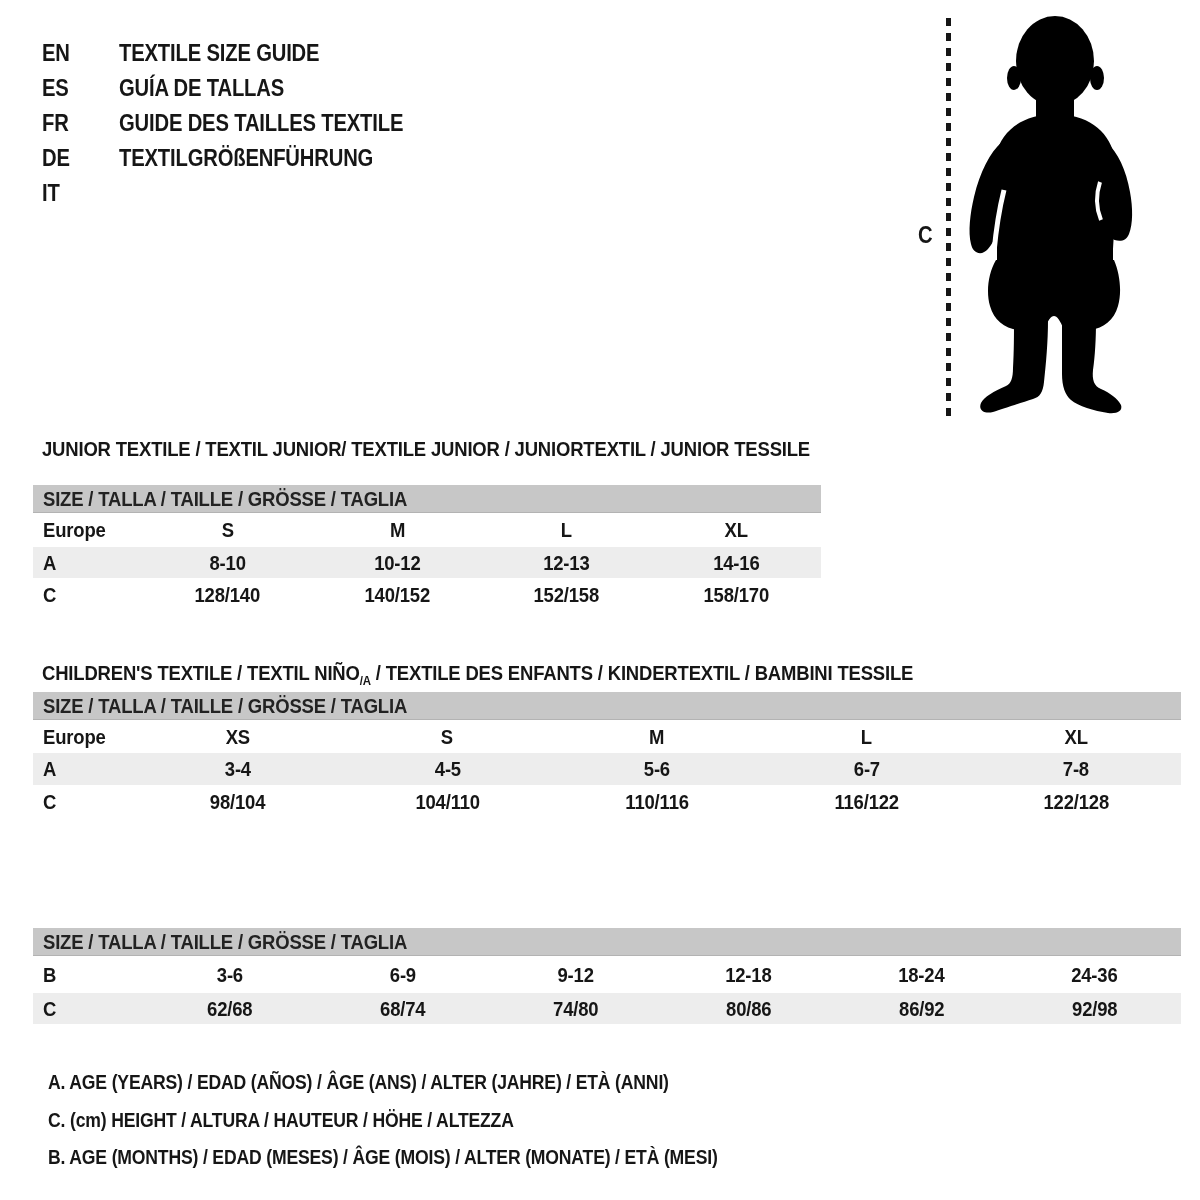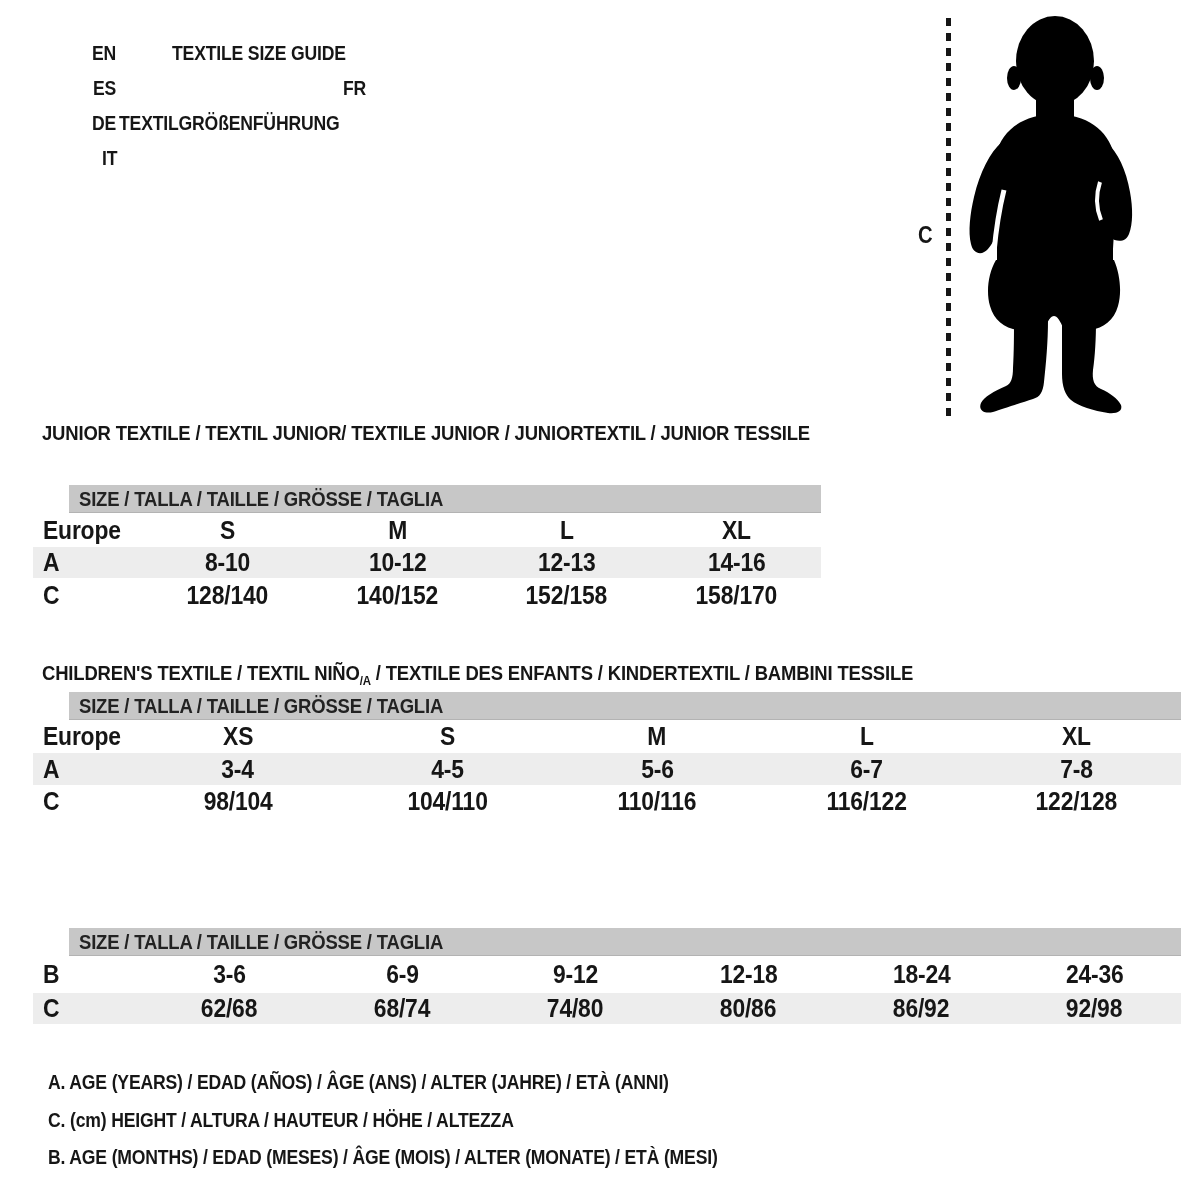--- a/index.html
+++ b/index.html
@@ -7,37 +7,37 @@
     position:relative; width:1200px; height:1200px; background:#ffffff;
     font-family:"Liberation Sans","DejaVu Sans",sans-serif;
     font-weight:700; color:#161616; overflow:hidden;
     -webkit-font-smoothing:antialiased;
   }
   
   .lx { display:inline-block; transform:scaleX(0.88); transform-origin:0 50%; white-space:nowrap; letter-spacing:-0.2px; }
   .cx { display:inline-block; transform:scaleX(0.88); transform-origin:center; white-space:nowrap; letter-spacing:-0.2px; }
 
   
-  .lang-block { position:absolute; left:42px; top:36px; display:grid; grid-template-columns:77px auto; grid-auto-rows:34.9px; align-items:center; font-size:20px;text-align:right; }
+  .lang-block { position:absolute; left:42px; top:36px; display:grid; grid-template-columns:77px auto; grid-auto-rows:34.9px; align-items:center; font-size:23px; }
 
   
   .dashline { position:absolute; left:946px; top:18px; width:5px; height:399px;
     background:repeating-linear-gradient(to bottom,#151515 0 8px,transparent 8px 15px); }
   .cmark { position:absolute; left:908px; top:222px; width:34px; text-align:center; font-size:23px; }
   .toddler { position:absolute; left:956px; top:14px; width:184px; height:404px; }
 
   
   .sec-title { position:absolute; left:42px; font-size:21px; line-height:24px; }
   .sec-title.multi { line-height:35.5px; }
   .subsz { font-size:0.62em; vertical-align:sub; }
 
   
   .sztable { position:absolute; left:33px; }
-  .sztable .bar { background:#c7c7c7; border-bottom:1px solid #b3b3b3; height:28px; display:flex; align-items:center; padding-left:10px; box-sizing:border-box; font-size:21px; color:#222;margin-left:36px; }
-  .trow { display:grid; align-items:center; font-size:26px; }
+  .sztable .bar { background:#c7c7c7; border-bottom:1px solid #b3b3b3; height:28px; display:flex; align-items:center; padding-left:10px; box-sizing:border-box; font-size:21px; color:#222; }
+  .trow { display:grid; align-items:center; font-size:21px; }
   .trow .cell { text-align:center; }
   .trow .cell.l { text-align:left; padding-left:10px; }
   .shade { background:#ededed; }
   .t-junior { top:485px; width:788px; }
   .t-junior .trow { grid-template-columns:110px repeat(4,1fr); }
   .t-children { top:692px; width:1148px; }
   .t-children .trow { grid-template-columns:100px repeat(5,1fr); }
   .t-babies { top:928px; width:1148px; }
   .t-babies .trow { grid-template-columns:110px repeat(6,1fr); }
 
@@ -47,21 +47,23 @@
 </style>
 </head>
 <body>
 
 <div class="page">
 
   <div class="lang-block">
     <span><span class="lx">EN</span></span>
     <span><span class="lx">TEXTILE SIZE GUIDE</span></span>
     <span><span class="lx">ES</span></span>
+    <span><span class="lx">GUÍA DE TALLAS</span></span>
     <span><span class="lx">FR</span></span>
+    <span><span class="lx">GUIDE DES TAILLES TEXTILE</span></span>
     <span><span class="lx">DE</span></span>
     <span><span class="lx">TEXTILGRÖßENFÜHRUNG</span></span>
     <span><span class="lx">IT</span></span>
   </div>
 
   <div class="dashline"></div>
   <div class="cmark"><span class="cx">C</span></div>
   <svg class="toddler" viewBox="0 0 184 404" xmlns="http://www.w3.org/2000/svg">
     <g fill="#000000">
       <ellipse cx="99" cy="47" rx="39" ry="45"></ellipse>
@@ -72,21 +74,21 @@
       <path d="M46,128 C34,138 24,158 18,183 C14,200 12,218 15,230 C17,240 26,242 32,235 C40,226 46,208 49,190 C52,170 52,148 52,138 Z"></path>
       <path d="M150,128 C162,138 170,156 174,178 C177,194 177,210 173,220 C170,228 161,229 154,223 C146,216 142,202 141,188 C140,170 142,148 144,138 Z"></path>
       <path d="M40,246 L158,246 C164,260 166,278 162,292 C158,306 148,314 134,316 L108,316 C104,306 101,302 98,302 C95,302 92,306 88,316 L62,316 C48,314 38,306 34,292 C30,278 32,260 40,246 Z"></path>
       <path d="M58,308 L92,306 C92,328 90,350 88,368 C87,378 84,383 77,385 C64,389 47,395 37,398 C28,400 22,396 25,389 C28,383 38,377 50,372 C55,370 57,364 57,354 C58,338 58,320 58,308 Z"></path>
       <path d="M106,306 L140,308 C140,324 139,342 137,356 C136,366 138,372 145,375 C154,379 162,385 165,391 C167,397 161,400 152,399 C138,397 122,392 115,386 C109,381 106,372 106,360 C106,342 106,320 106,306 Z"></path>
     </g>
     <path d="M48,176 C43,196 40,216 38,238" stroke="#ffffff" stroke-width="5" fill="none"></path>
     <path d="M144,168 C140,180 140,194 145,206" stroke="#ffffff" stroke-width="4" fill="none"></path>
   </svg>
 
-  <div class="sec-title" style="top:421px;text-align:center;"><span class="lx">JUNIOR TEXTILE / TEXTIL JUNIOR/ TEXTILE JUNIOR / JUNIORTEXTIL / JUNIOR TESSILE</span></div>
+  <div class="sec-title" style="top:437px;text-align:center;"><span class="lx">JUNIOR TEXTILE / TEXTIL JUNIOR/ TEXTILE JUNIOR / JUNIORTEXTIL / JUNIOR TESSILE</span></div>
   <div class="sztable t-junior">
     <div class="bar">
         <span class="lx">SIZE / TALLA / TAILLE / GRÖSSE / TAGLIA</span>
       </div>
     <div class="trow" style="height:34px;">
       <div class="cell l"><span class="lx">Europe</span></div>
       <div class="cell"><span class="cx">S</span></div>
       <div class="cell"><span class="cx">M</span></div>
       <div class="cell"><span class="cx">L</span></div>
       <div class="cell"><span class="cx">XL</span></div>

